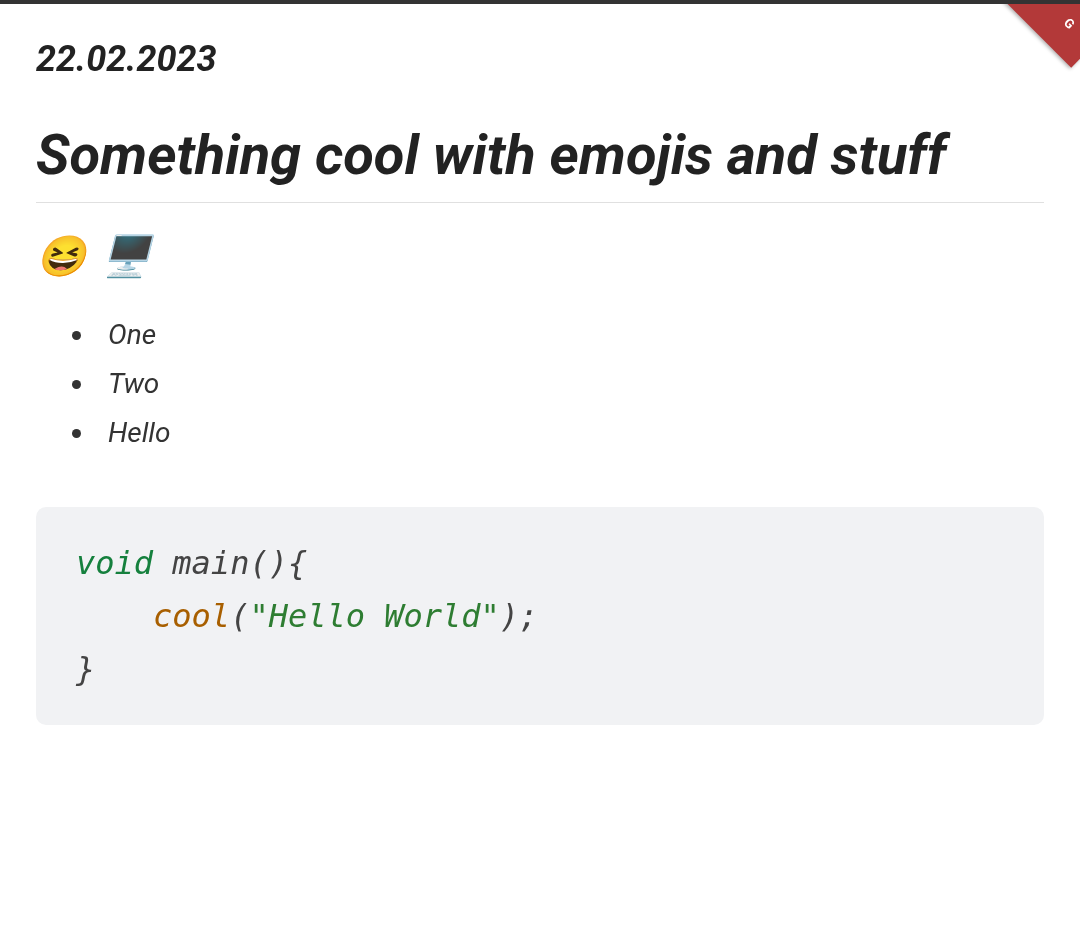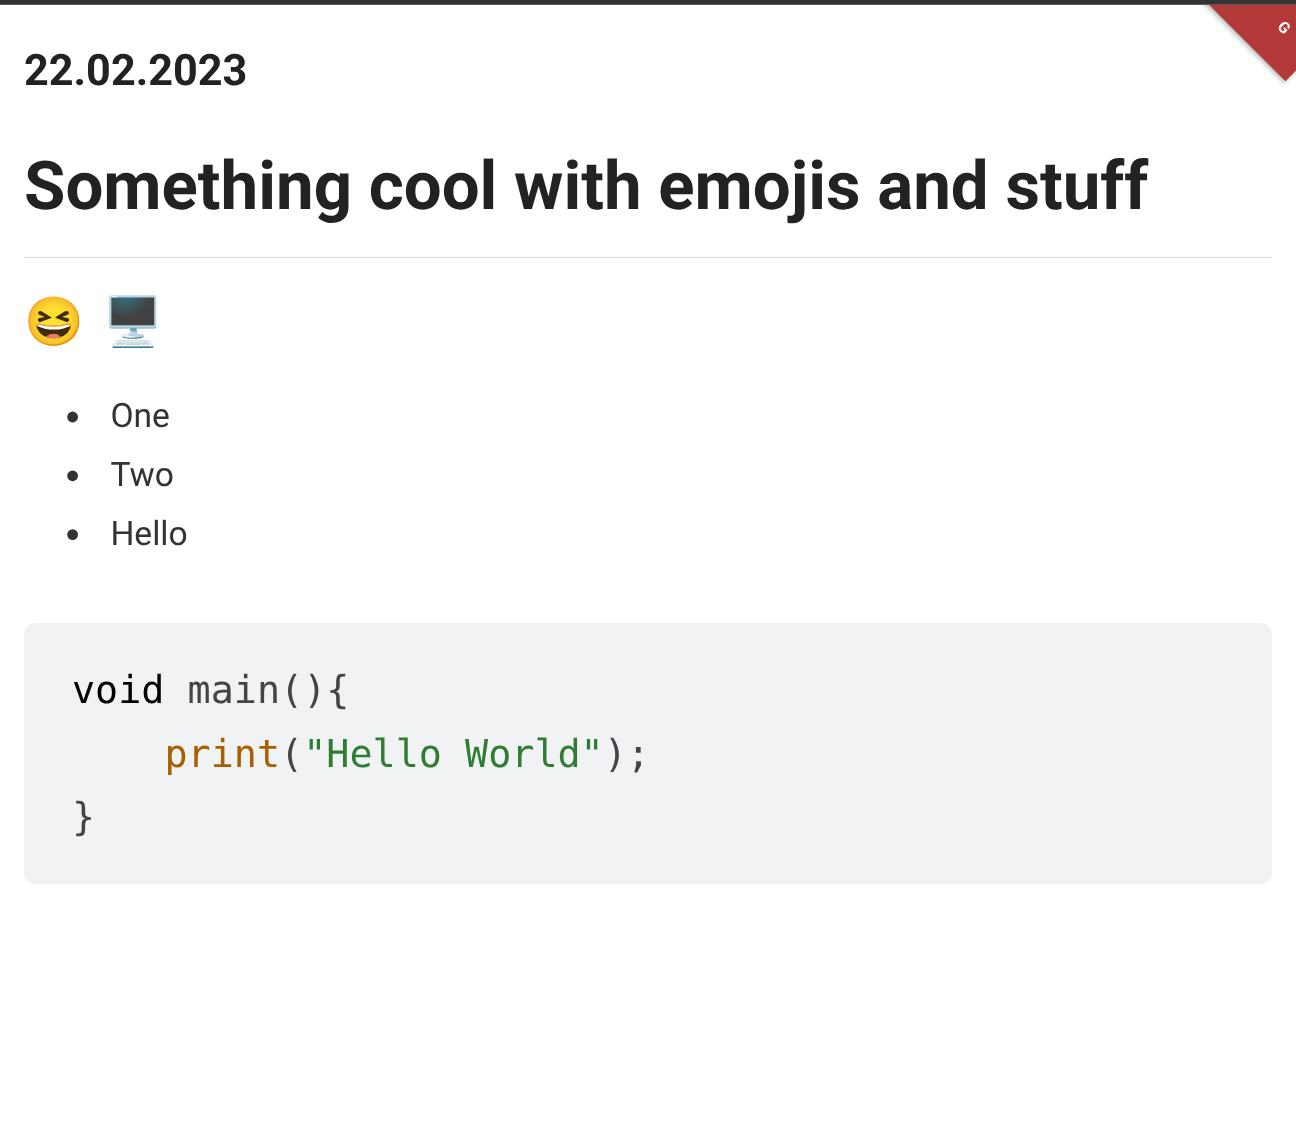--- a/index.html
+++ b/index.html
@@ -37,34 +37,35 @@
     .corner-ribbon-text {
       position: absolute;
       top: 12px;
       right: 6px;
       color: #fff;
       font-size: 13px;
       font-weight: bold;
       transform: rotate(45deg);
     }
     .content {
-      padding: 34px 20px;
+      padding: 34px 36px;
+      font-style: italic;
     }
     .date {
       font-size: 36px;
       font-weight: 700;
       color: #222;
       margin-bottom: 40px;
     }
     .title {
       font-size: 56px;
       font-weight: 700;
       color: #222;
       line-height: 1.25;
-      margin-bottom: 24px;
+      margin-bottom: 12px;
     }
     .divider {
       border: none;
       border-top: 1px solid #e0e0e0;
       margin-bottom: 30px;
     }
     .emoji-row {
       font-size: 40px;
       margin-bottom: 30px;
     }
@@ -86,21 +87,21 @@
       background: #f1f2f4;
       border-radius: 10px;
       padding: 30px 40px;
       font-family: "SF Mono", "Consolas", "Monaco", monospace;
       font-size: 32px;
       line-height: 1.65;
       color: #333;
       white-space: pre;
     }
     .tok-keyword {
-      color: #000000;
+      color: #15803d;
     }
     .tok-func {
       color: #a85f00;
     }
     .tok-string {
       color: #2e7d32;
     }
     .tok-plain {
       color: #444;
       margin-top: 24px;
@@ -126,16 +127,16 @@
     <span>🖥️</span>
   </div>
 
   <ul class="bullet-list">
     <li>One</li>
     <li>Two</li>
     <li>Hello</li>
   </ul>
 
   <div class="code-block"><span class="tok-keyword">void</span><span class="tok-plain"> main(){</span>
-<span class="tok-plain">    </span><span class="tok-func">print</span><span class="tok-plain">(</span><span class="tok-string">"Hello World"</span><span class="tok-plain">);</span>
+<span class="tok-plain">    </span><span class="tok-func">cool</span><span class="tok-plain">(</span><span class="tok-string">"Hello World"</span><span class="tok-plain">);</span>
 <span class="tok-plain">}</span></div>
 
 </div>
 
 </body></html>

